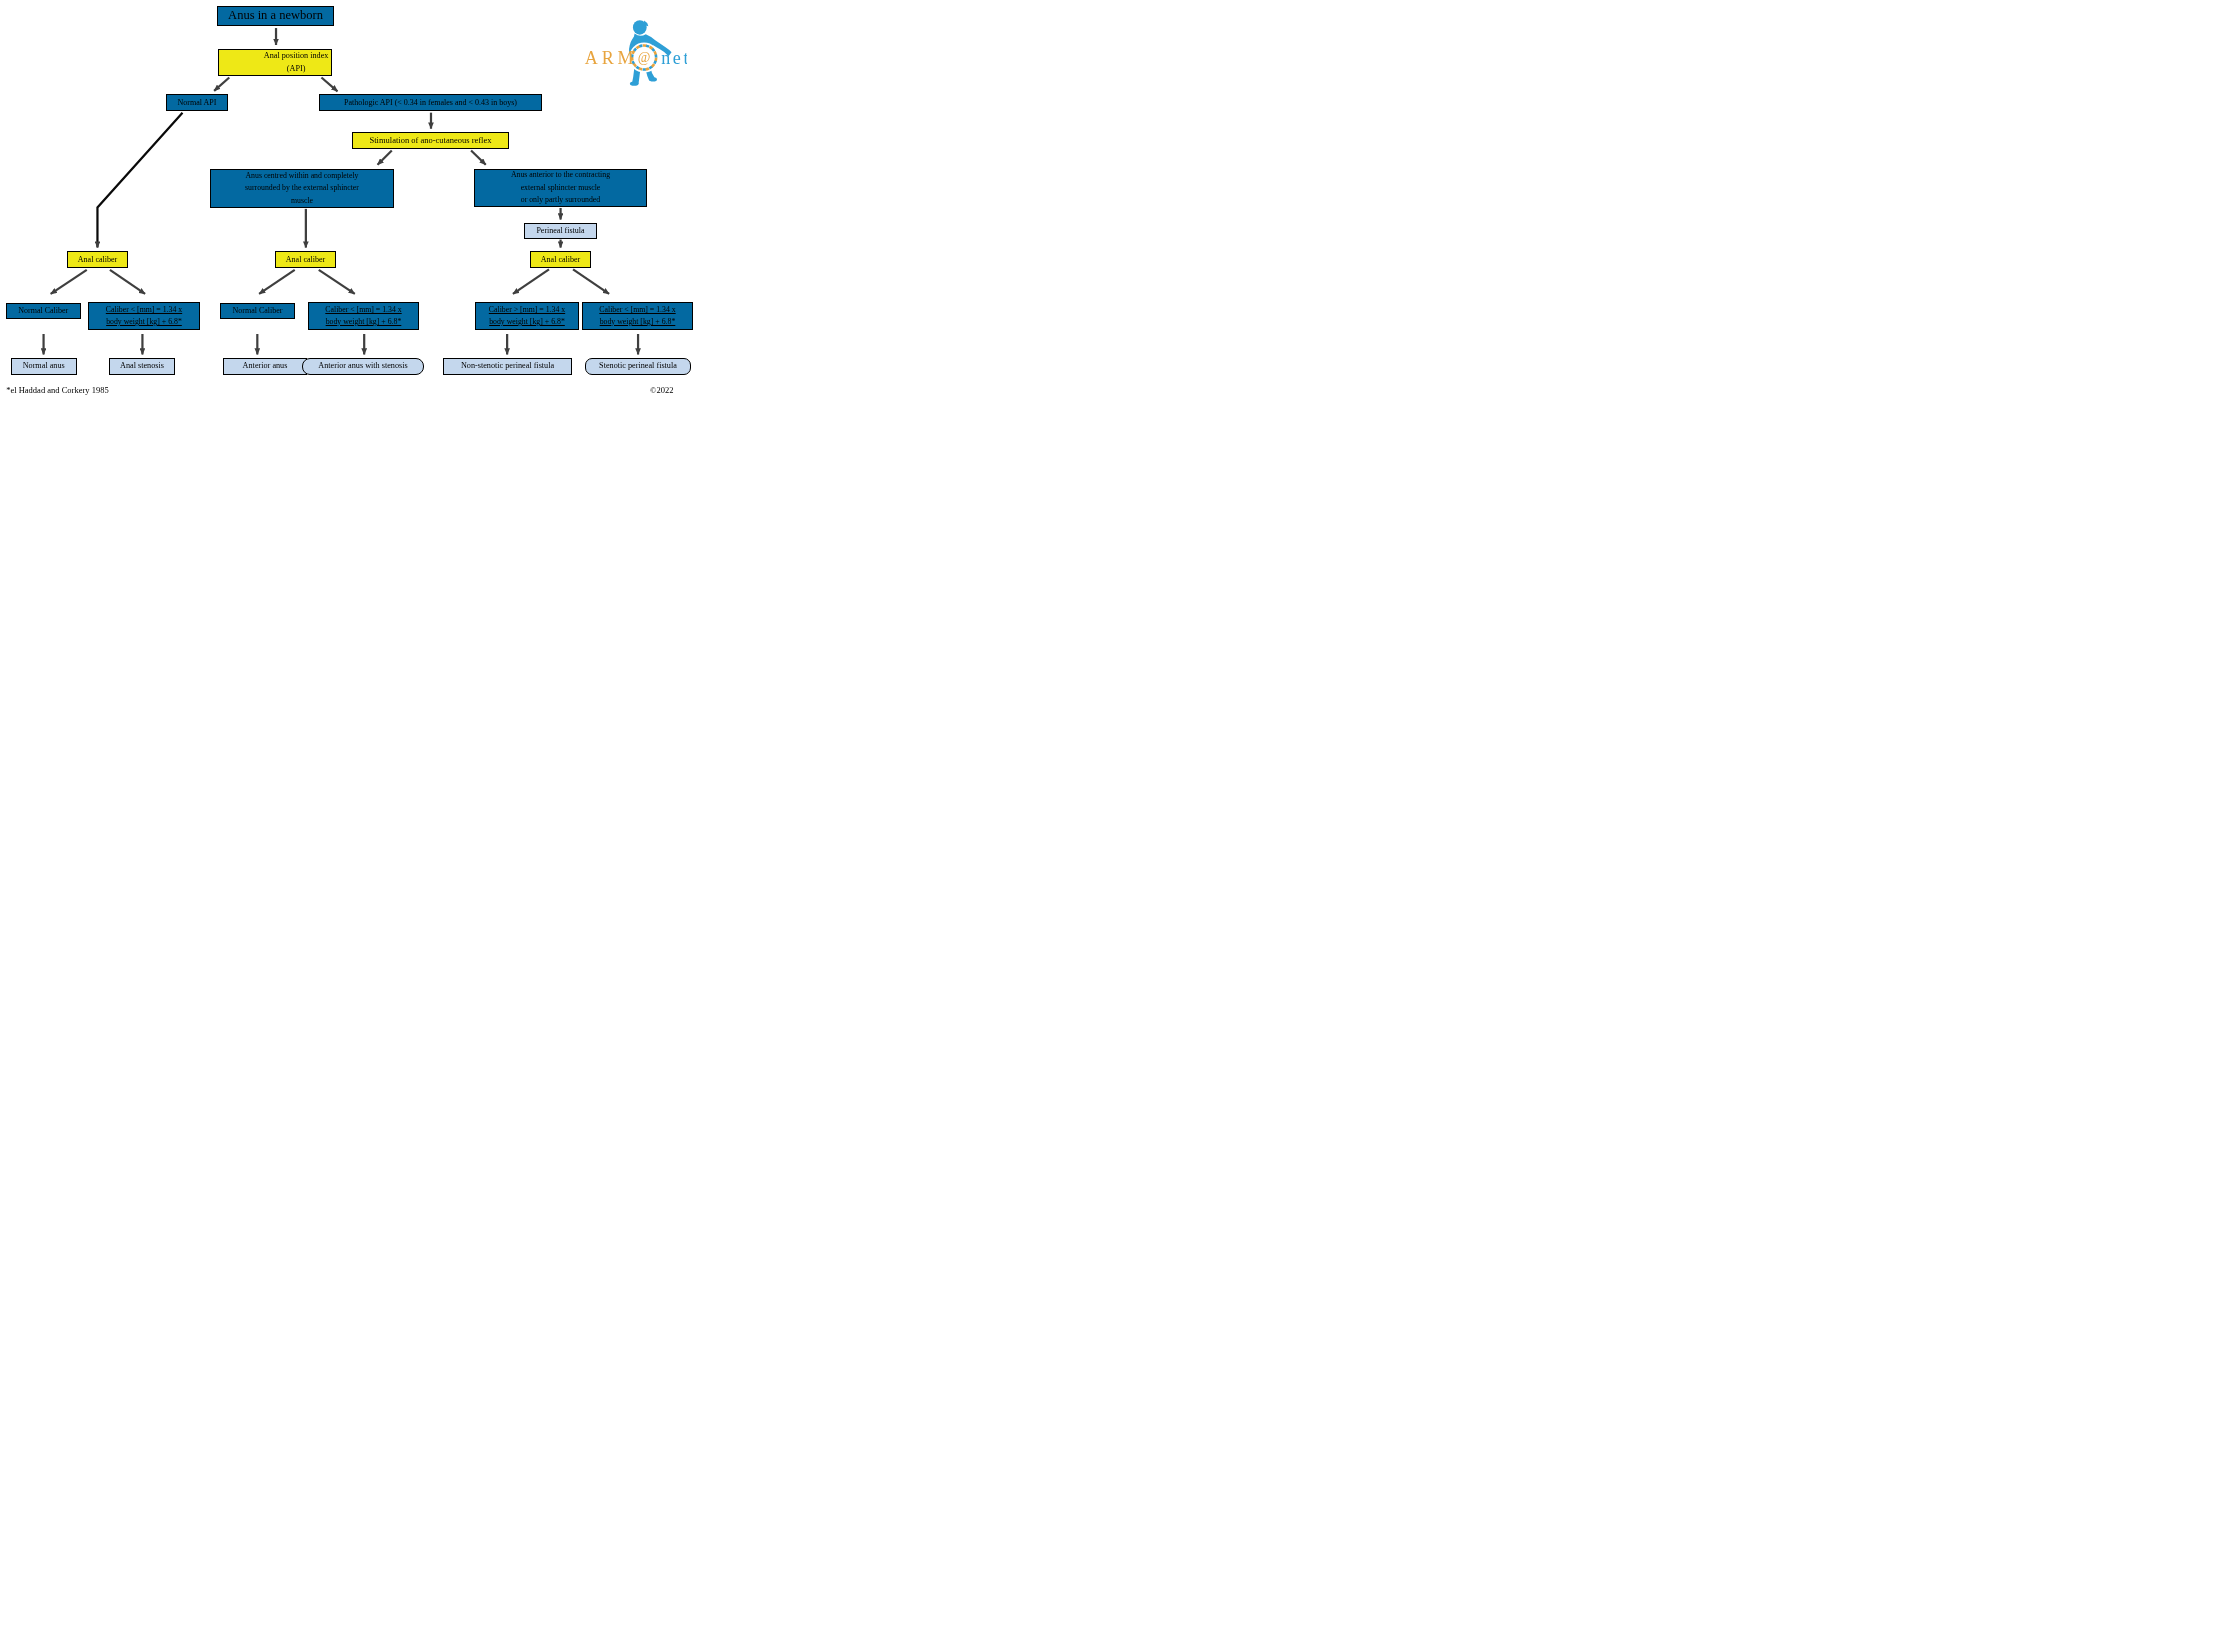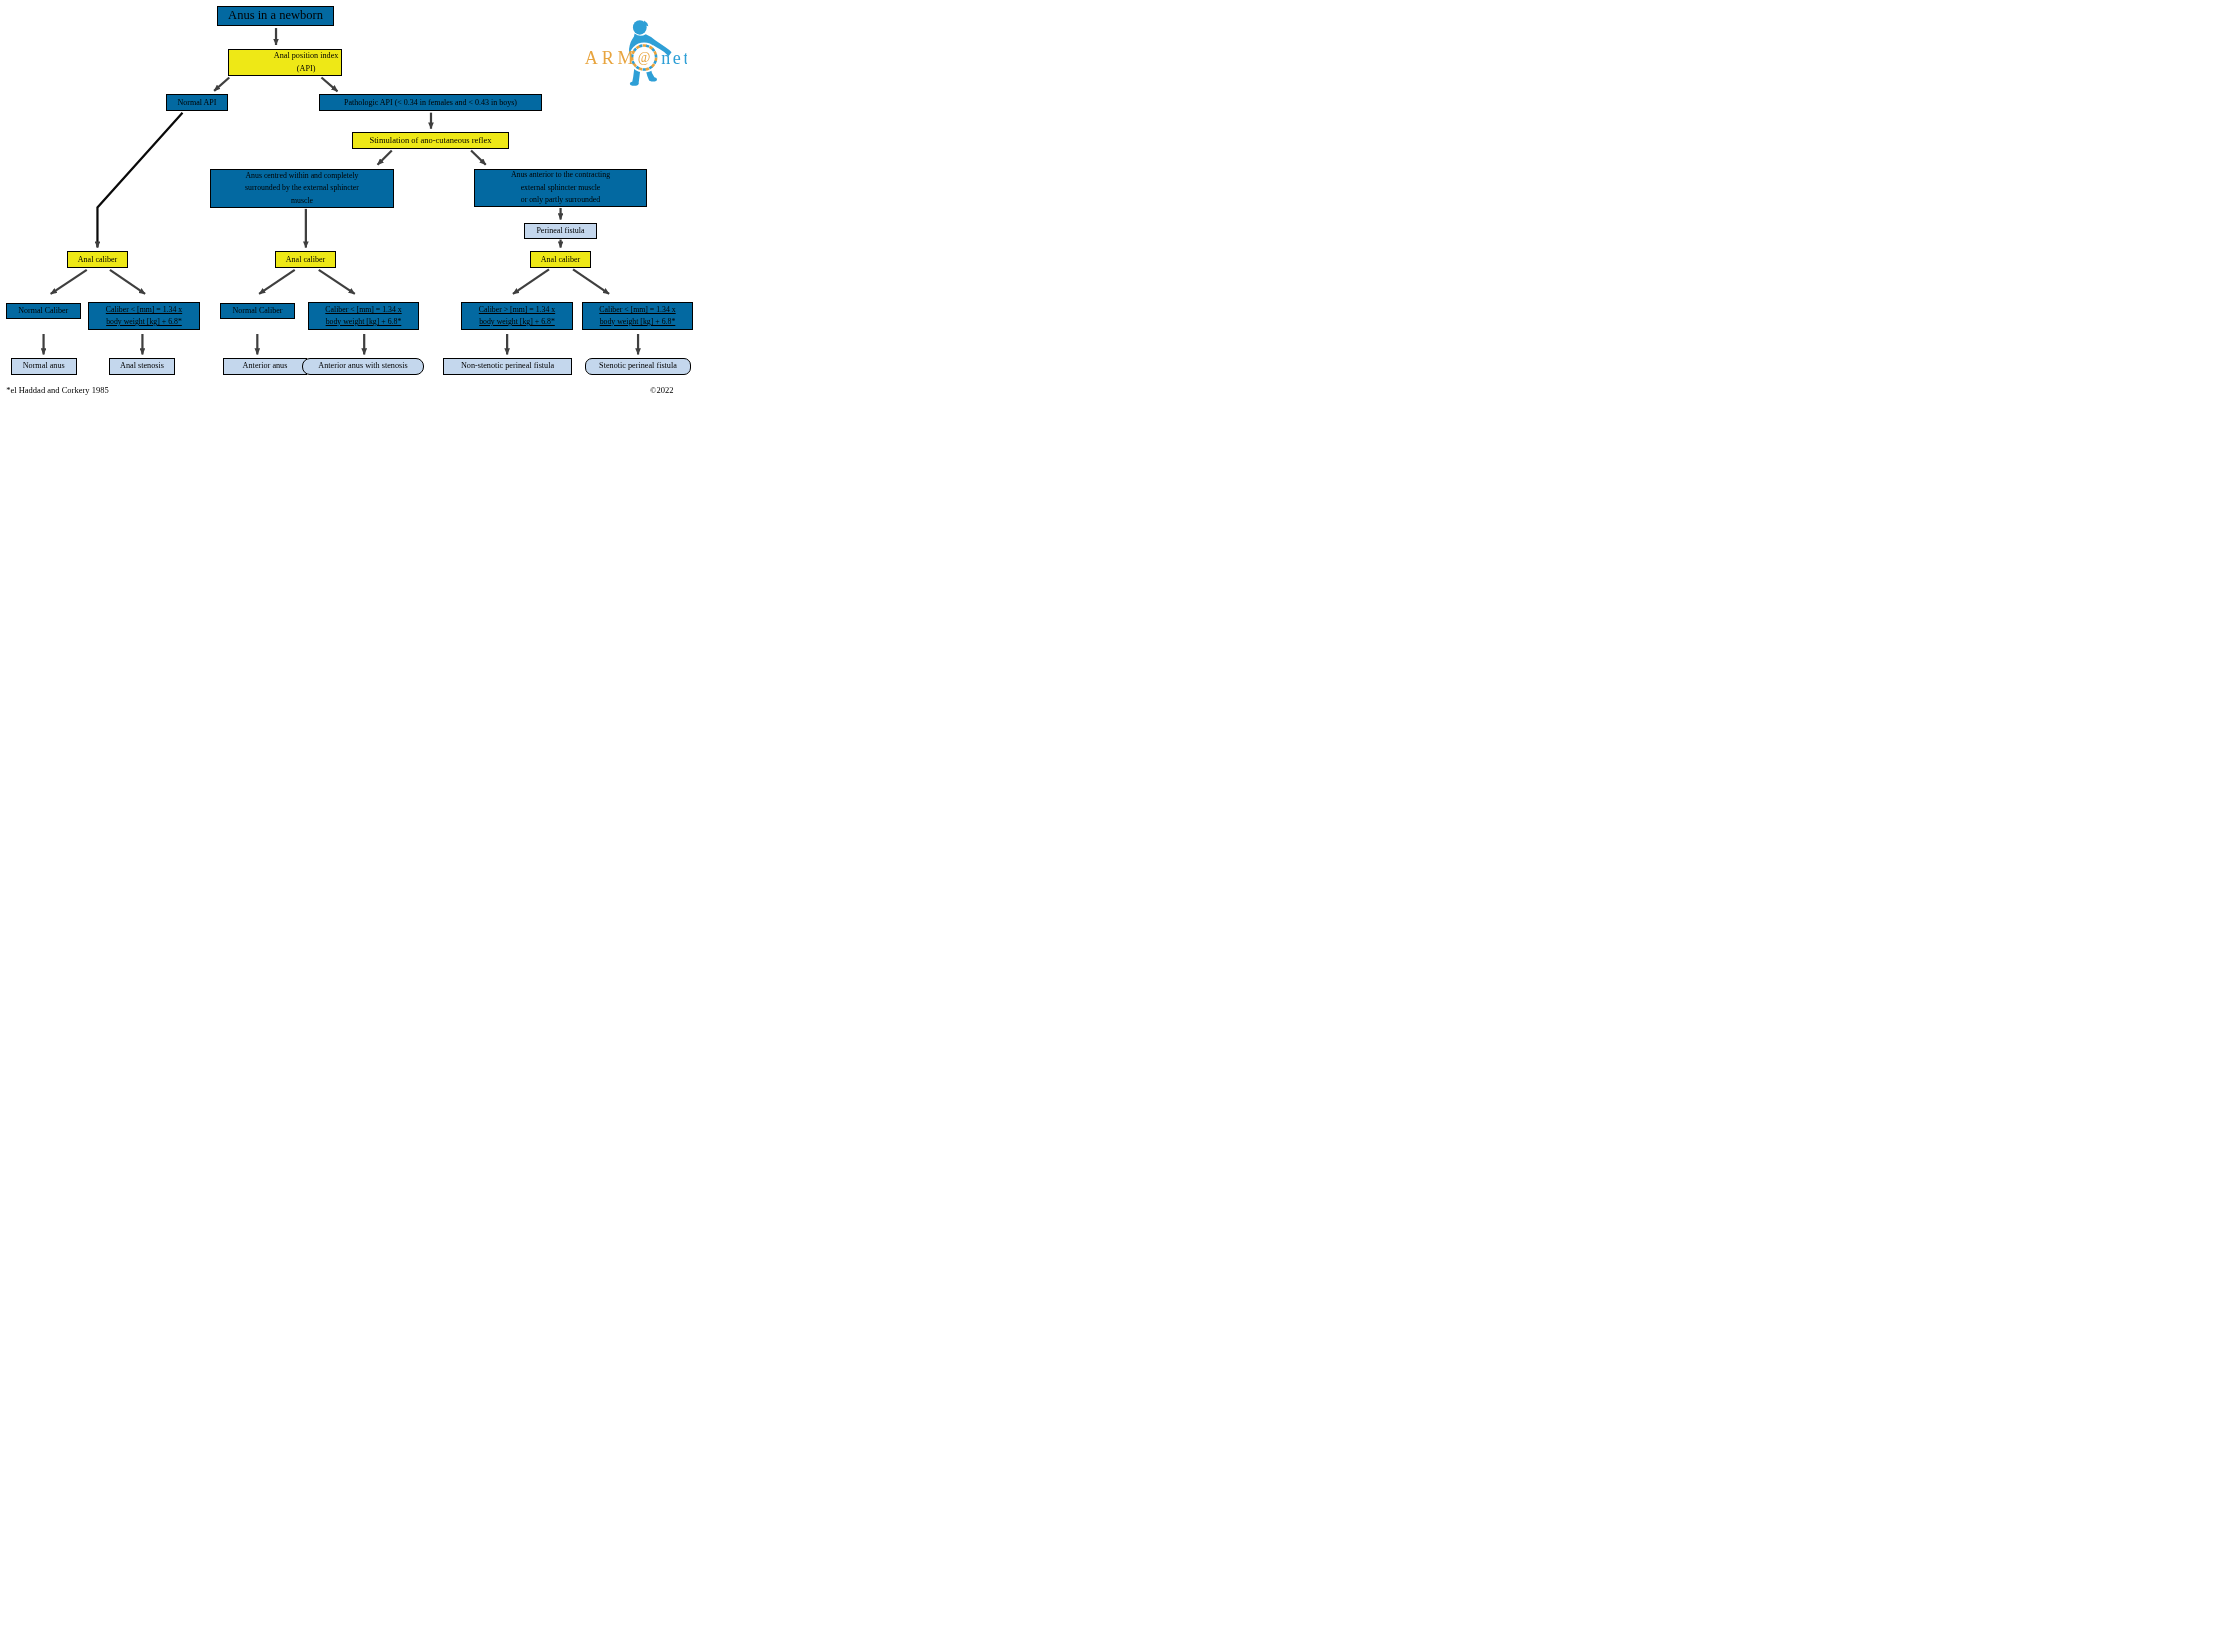--- a/index.html
+++ b/index.html
@@ -74,21 +74,21 @@
       <line x1="319" y1="750" x2="319" y2="796" marker-end="url(#ah)"></line>
       <line x1="577" y1="750" x2="577" y2="796" marker-end="url(#ah)"></line>
       <line x1="817" y1="750" x2="817" y2="796" marker-end="url(#ah)"></line>
       <line x1="1138" y1="750" x2="1138" y2="796" marker-end="url(#ah)"></line>
       <line x1="1432" y1="750" x2="1432" y2="796" marker-end="url(#ah)"></line>
     </g>
     <polyline points="409,253 218,466 218,556" stroke="#0A0A0A" stroke-width="5" fill="none" marker-end="url(#ah)"></polyline>
   </svg>
 
   <div class="box title" style="left:217px;top:5.8px;width:117px;height:20.5px;">Anus in a newborn</div>
-  <div class="box yellow api" style="left:228px;top:49px;width:114px;height:27px;padding-left:44px;">Anal position index
+  <div class="box yellow api" style="left:218px;top:49px;width:114px;height:27px;padding-left:44px;">Anal position index
 (API)</div>
   <div class="box" style="left:166px;top:94px;width:62px;height:17px;">Normal API</div>
   <div class="box" style="left:319px;top:94px;width:223px;height:17px;font-size:8px;">Pathologic API (&lt; 0.34 in females and &lt; 0.43 in boys)</div>
   <div class="box yellow stim" style="left:352px;top:132px;width:157px;height:17.4px;">Stimulation of ano-cutaneous reflex</div>
   <div class="box desc" style="left:210px;top:169px;width:184px;height:39px;">Anus centred within and completely
 surrounded by the external sphincter
 muscle</div>
   <div class="box desc" style="left:474px;top:169px;width:173px;height:38px;">Anus anterior to the contracting
 external sphincter muscle
 or only partly surrounded</div>
@@ -96,21 +96,21 @@
   <div class="box yellow" style="left:67px;top:251px;width:61px;height:17px;">Anal caliber</div>
   <div class="box yellow" style="left:275px;top:251px;width:61px;height:17px;">Anal caliber</div>
   <div class="box yellow" style="left:530px;top:251px;width:61px;height:17.4px;">Anal caliber</div>
 
   <div class="box" style="left:5.8px;top:303px;width:75px;height:16px;">Normal Caliber</div>
   <div class="box formula" style="left:88px;top:302px;width:112px;height:28px;">Caliber &lt; [mm] = 1.34 x
 body weight [kg] + 6.8*</div>
   <div class="box" style="left:220px;top:303px;width:75px;height:16px;">Normal Caliber</div>
   <div class="box formula" style="left:308px;top:302px;width:111px;height:28px;">Caliber &lt; [mm] = 1.34 x
 body weight [kg] + 6.8*</div>
-  <div class="box formula" style="left:461px;top:302px;width:112px;height:28px;">Caliber &gt; [mm] = 1.34 x
+  <div class="box formula" style="left:475px;top:302px;width:104px;height:28px;">Caliber &gt; [mm] = 1.34 x
 body weight [kg] + 6.8*</div>
   <div class="box formula" style="left:582px;top:302px;width:111px;height:28px;">Caliber &lt; [mm] = 1.34 x
 body weight [kg] + 6.8*</div>
 
   <div class="box blue result" style="left:10.7px;top:358px;width:66px;height:16.5px;">Normal anus</div>
   <div class="box blue result" style="left:109px;top:358px;width:66px;height:16.5px;">Anal stenosis</div>
   <div class="box blue result" style="left:223px;top:358px;width:84px;height:16.5px;">Anterior anus</div>
   <div class="box blue result" style="left:302px;top:358px;width:122px;height:16.5px;border-radius:8px;">Anterior anus with stenosis</div>
   <div class="box blue result" style="left:443px;top:358px;width:129px;height:16.5px;">Non-stenotic perineal fistula</div>
   <div class="box blue result" style="left:585px;top:358px;width:106px;height:16.5px;border-radius:7px;">Stenotic perineal fistula</div>

